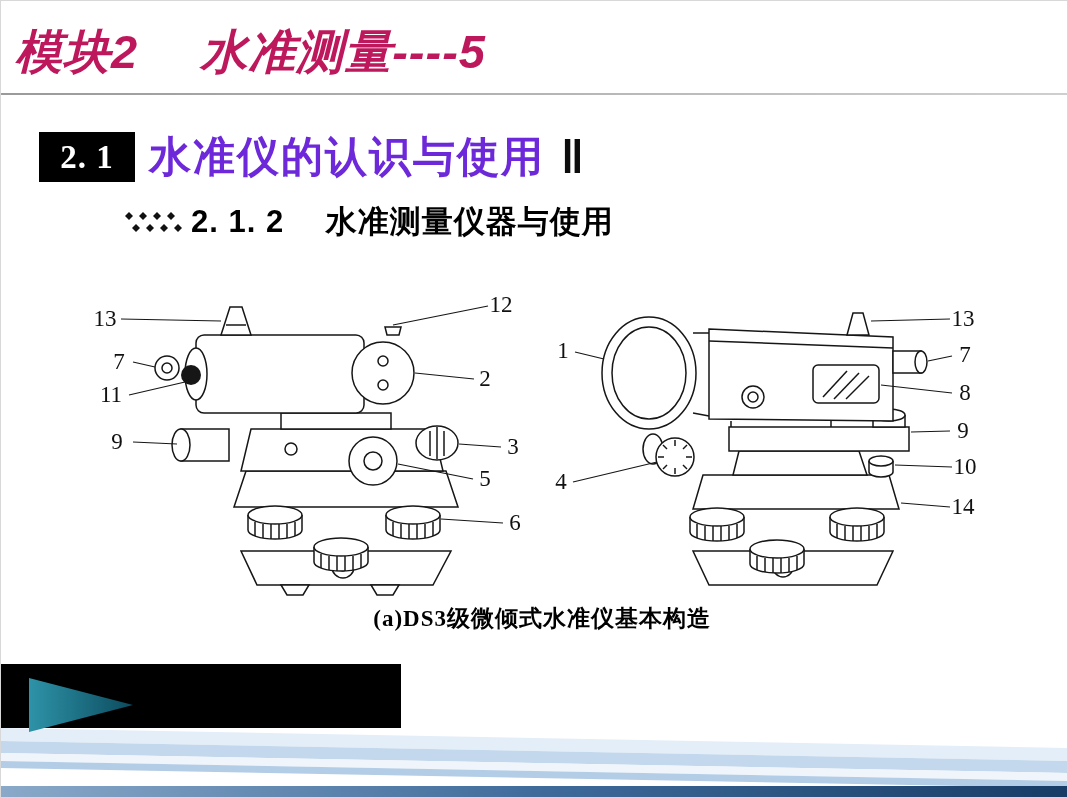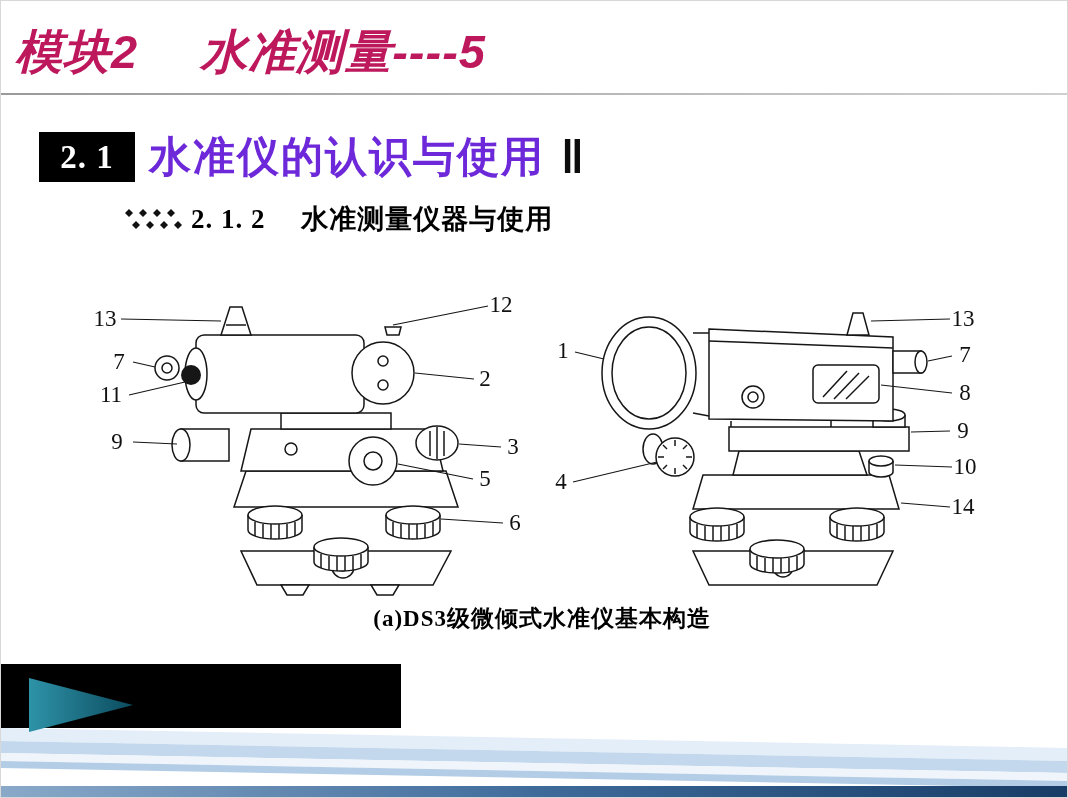--- a/index.html
+++ b/index.html
@@ -36,23 +36,22 @@
     font-size:42px; font-weight:800; color:#6d28d9; letter-spacing:2px;
     white-space:pre;
   }
   .sec-bar { font-size:46px; font-weight:900; color:#0d0d0d; margin-left:2px; }
   .subsection {
     position:absolute; left:122px; top:200px;
     display:flex; align-items:center; gap:6px;
   }
   .subsection .dots { display:block; }
   .sub-title {
-    font-size:27px; font-weight:800; color:#000; letter-spacing:1px;
+    font-size:31px; font-weight:800; color:#000; letter-spacing:1px;
     white-space:pre;
-    font-family:Liberation Serif, serif;
   }
   .figure { position:absolute; left:40px; top:278px; }
   .figure .ln   { stroke:#161616; stroke-width:1.5; fill:none; }
   .figure .fw   { stroke:#161616; stroke-width:1.5; fill:#ffffff; }
   .figure .fd   { fill:#161616; stroke:none; }
   .figure .lead { stroke:#161616; stroke-width:1.2; }
   .figure text.num {
     font-family:"Liberation Serif", serif; font-size:23px; fill:#111;
   }
   .caption {

